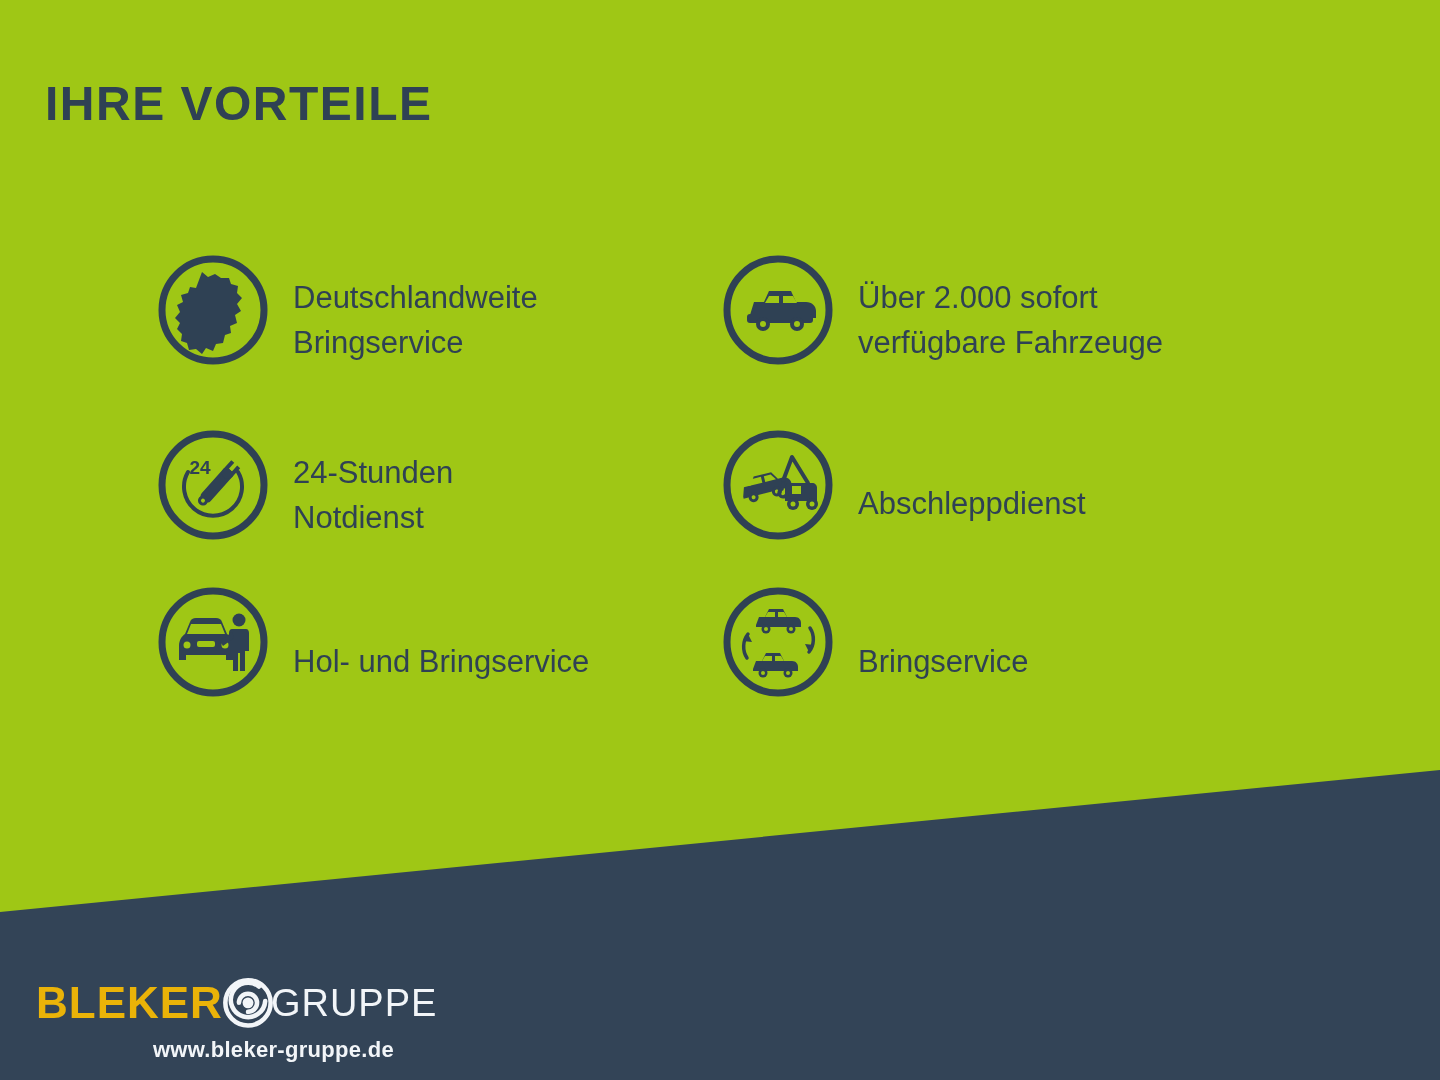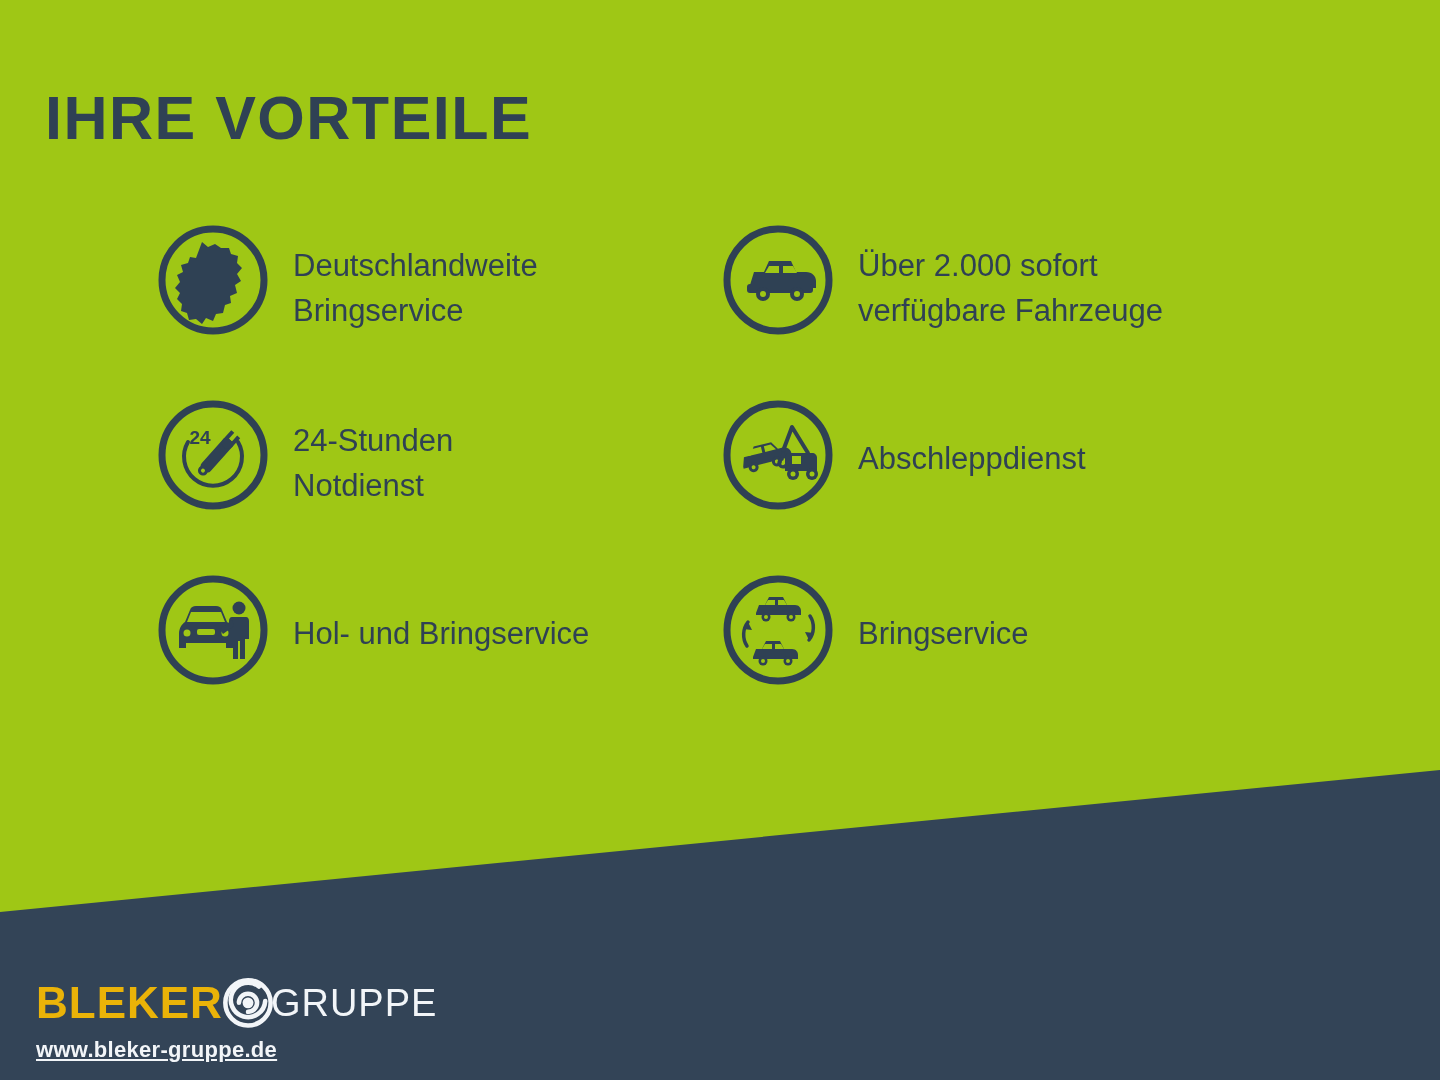--- a/index.html
+++ b/index.html
@@ -20,42 +20,42 @@
     position: absolute;
     left: 0; top: 0;
     width: 1440px; height: 1080px;
     background: #9FC715;
     clip-path: polygon(0 0, 1440px 0, 1440px 770px, 0 912px);
   }
   
   #title {
     position: absolute;
     left: 45px;
-    top: 88px;
-    font-size: 61px;
+    top: 80px;
+    font-size: 48px;
     font-weight: bold;
     letter-spacing: 1.5px;
     color: #2F4154;
     line-height: 1;
     white-space: nowrap;
   }
   
   #benefits {
     position: absolute;
     left: 155px;
     top: 222px;
     width: 1200px;
     display: grid;
     grid-template-columns: 565px 565px;
     grid-template-rows: 175px 175px 140px;
     column-gap: 0px;
   }
   .benefit {
     display: flex;
-    align-items: flex-start;
+    align-items: center;
     gap: 22px;
   }
   .benefit .icon-wrap {
     flex: 0 0 auto;
     width: 116px;
     height: 116px;
     display: block;
   }
   .benefit .label {
     font-size: 31px;
@@ -92,27 +92,26 @@
   }
   #logo-gruppe {
     font-size: 38px;
     font-weight: normal;
     color: #F2F5F8;
     letter-spacing: 1px;
     line-height: 1;
   }
   #logo-url {
     margin-top: 6px;
-    text-align: left;
+    text-align: right;
     font-size: 22px;
     font-weight: bold;
     color: #F2F5F8;
     letter-spacing: 0.3px;
     width: 358px;
-    text-decoration: underline;
   }
 </style>
 </head>
 <body>
 
 <div id="slide">
 
   <div id="green-panel"></div>
 
   <div id="title">IHRE VORTEILE</div>

